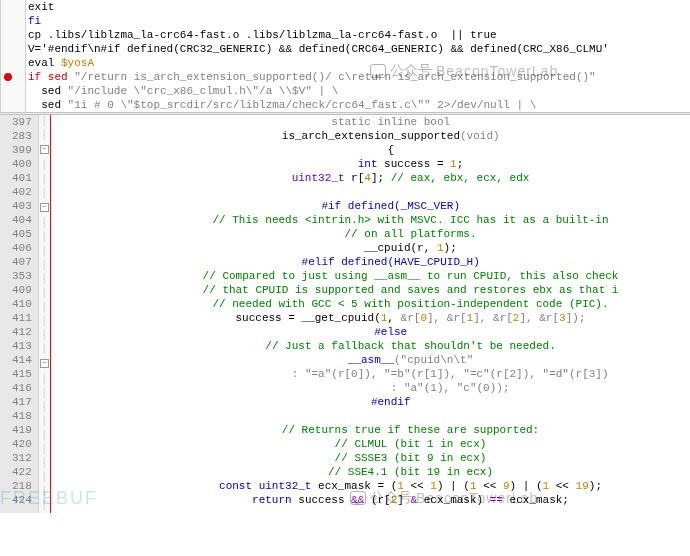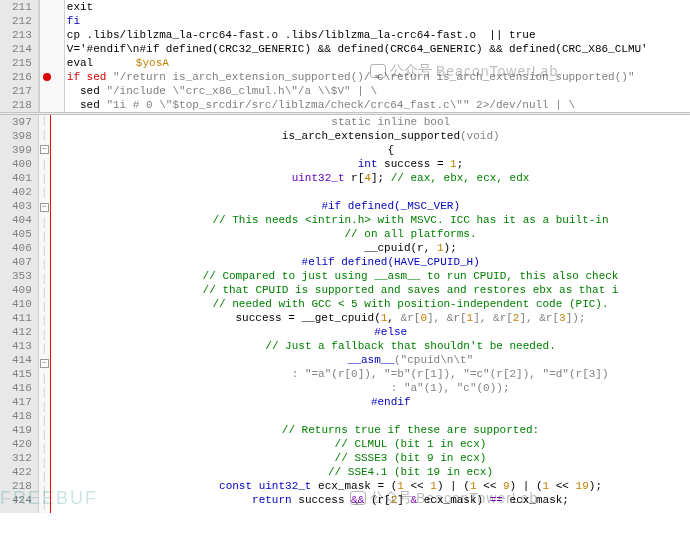--- a/index.html
+++ b/index.html
@@ -57,21 +57,21 @@
   .code { padding-left: 2px; overflow: hidden; white-space: pre; flex: 1; }
   .code div { height: 14px; line-height: 14px; }
   .vline { border-left: 1px solid #f00; margin-left: -1px; padding-left: 1px; text-align: center; }
   .kw   { color: #0000c0; }
   .str  { color: #808080; }
   .cmt  { color: #008000; }
   .num  { color: #c08000; }
   .type { color: #6000c0; }
   .grey { color: #808080; }
   .op   { color: #8000c0; }
-  .var  { color: #c08000; margin-left: 36px; }
+  .var  { color: #c08000; }
   .hl-red { color: #d00000; }
   .sep {
     height: 3px;
     background: linear-gradient(#b0b0b0,#ffffff);
     border-bottom: 1px solid #c0c0c0;
   }
   .wm {
     position: absolute;
     color: rgba(0,0,0,0.30);
     font-family: Arial, sans-serif;
@@ -95,30 +95,20 @@
     border: 3px solid transparent;
     border-top-color: rgba(0,0,0,0.30);
   }
   .wrap { position: relative; }
 </style>
 </head>
 <body>
 
 <div class="wrap" id="top-wrap">
 <div class="editor">
-  <div class="gutter" id="gutter-top">
-        <div>211</div>
-        <div>212</div>
-        <div>213</div>
-        <div>214</div>
-        <div>215</div>
-        <div>216</div>
-        <div>217</div>
-        <div>218</div>
-      </div>
   <div class="marker" id="marker-top">
         <div></div>
         <div></div>
         <div></div>
         <div></div>
         <div></div>
         <div>
           <div class="dot"></div>
         </div>
         <div></div>
@@ -142,21 +132,21 @@
   <span style="opacity:0.9; letter-spacing:1px;">BeaconTowerLab</span>
 </div>
 </div>
 
 <div class="sep"></div>
 
 <div class="wrap" id="bot-wrap">
 <div class="editor">
   <div class="gutter" id="gutter-bot">
         <div>397</div>
-        <div>398</div>
+        <div>283</div>
         <div>399</div>
         <div>400</div>
         <div>401</div>
         <div>402</div>
         <div>403</div>
         <div>404</div>
         <div>405</div>
         <div>406</div>
         <div>407</div>
         <div>353</div>

